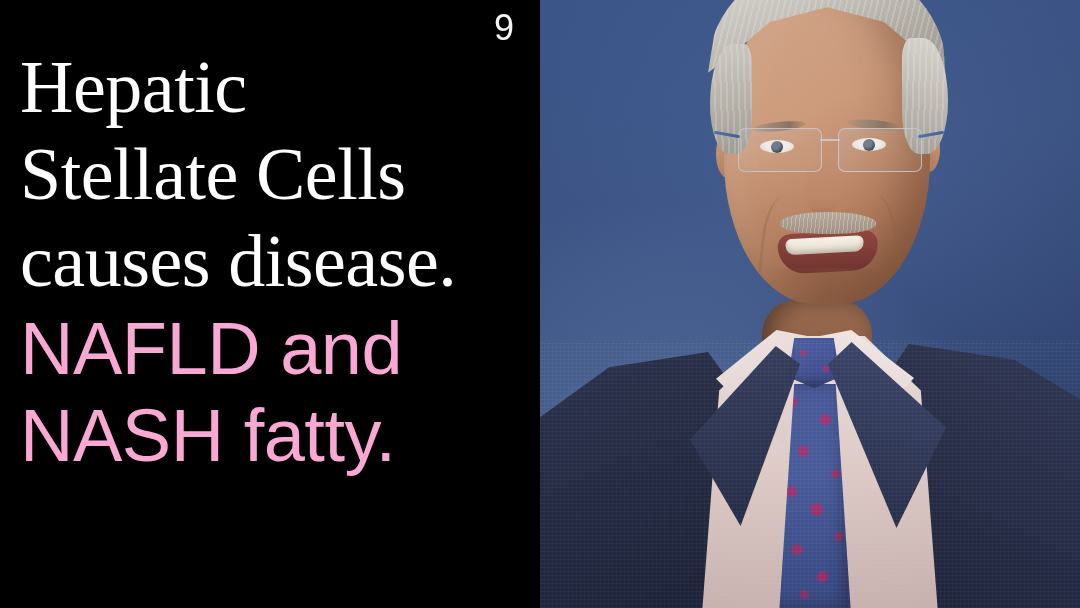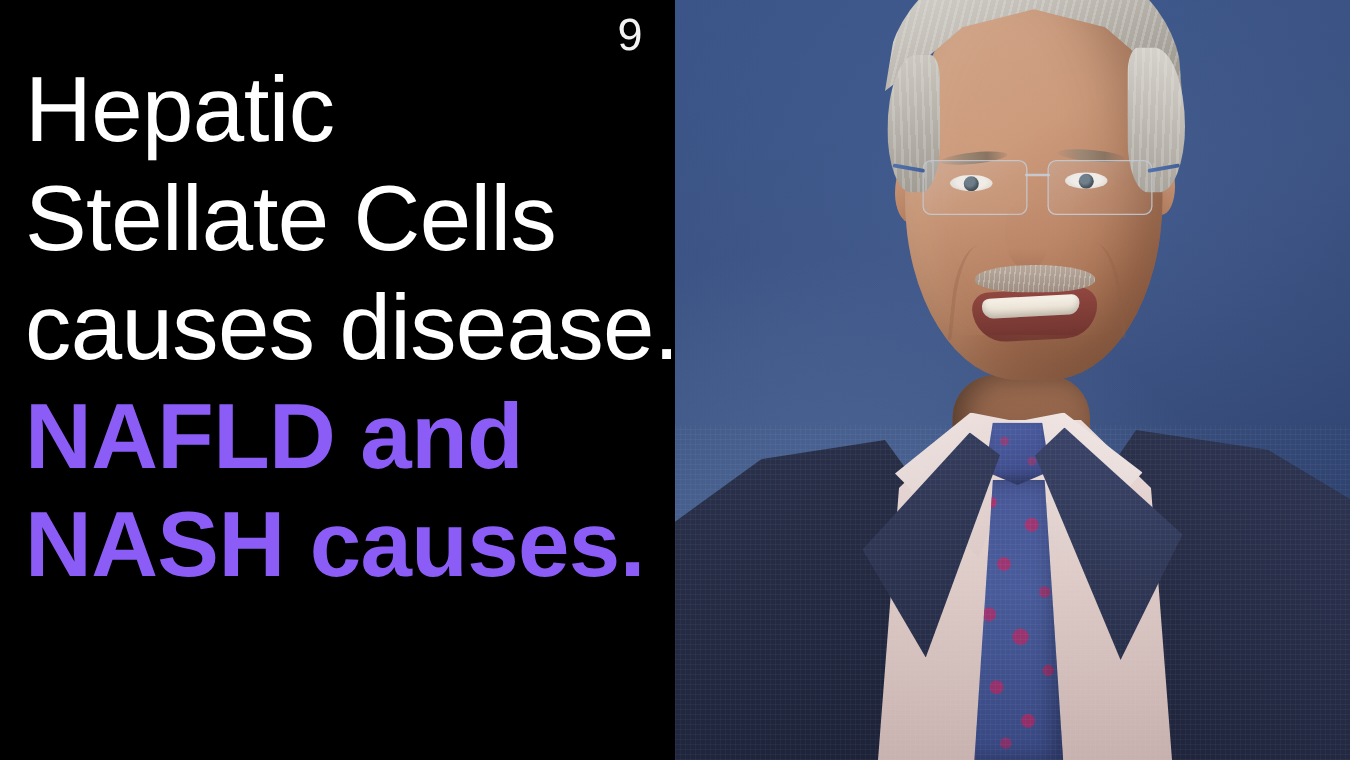--- a/index.html
+++ b/index.html
@@ -47,22 +47,22 @@
   }
   .hl-line {
     display: block;
     font-size: 74px;
     line-height: 87px;
     font-weight: 300;
     letter-spacing: -0.5px;
     white-space: nowrap;
     margin: 0;
   }
-  .hl-white { color: #ffffff; }
-  .hl-accent { color: #8b5cf6; font-weight: bold; }
+  .hl-white { color: #ffffff; font-family: Liberation Serif, serif; }
+  .hl-accent { color: #f9a8d4; }
 
   
   #photo-panel {
     position: absolute;
     left: 540px;
     top: 0;
     width: 540px;
     height: 608px;
     overflow: hidden;
     background:
@@ -305,21 +305,21 @@
 
   <div id="text-panel">
 
     <div id="slide-number">9</div>
 
     <div id="headline">
       <span class="hl-line hl-white">Hepatic</span>
       <span class="hl-line hl-white">Stellate Cells</span>
       <span class="hl-line hl-white">causes disease.</span>
       <span class="hl-line hl-accent">NAFLD and</span>
-      <span class="hl-line hl-accent">NASH causes.</span>
+      <span class="hl-line hl-accent">NASH fatty.</span>
     </div>
 
   </div>
 
   <div id="photo-panel">
 
     <div class="photo-layer" id="neck"></div>
 
     <div class="photo-layer" id="jacket-l"></div>
     <div class="photo-layer" id="jacket-r"></div>

